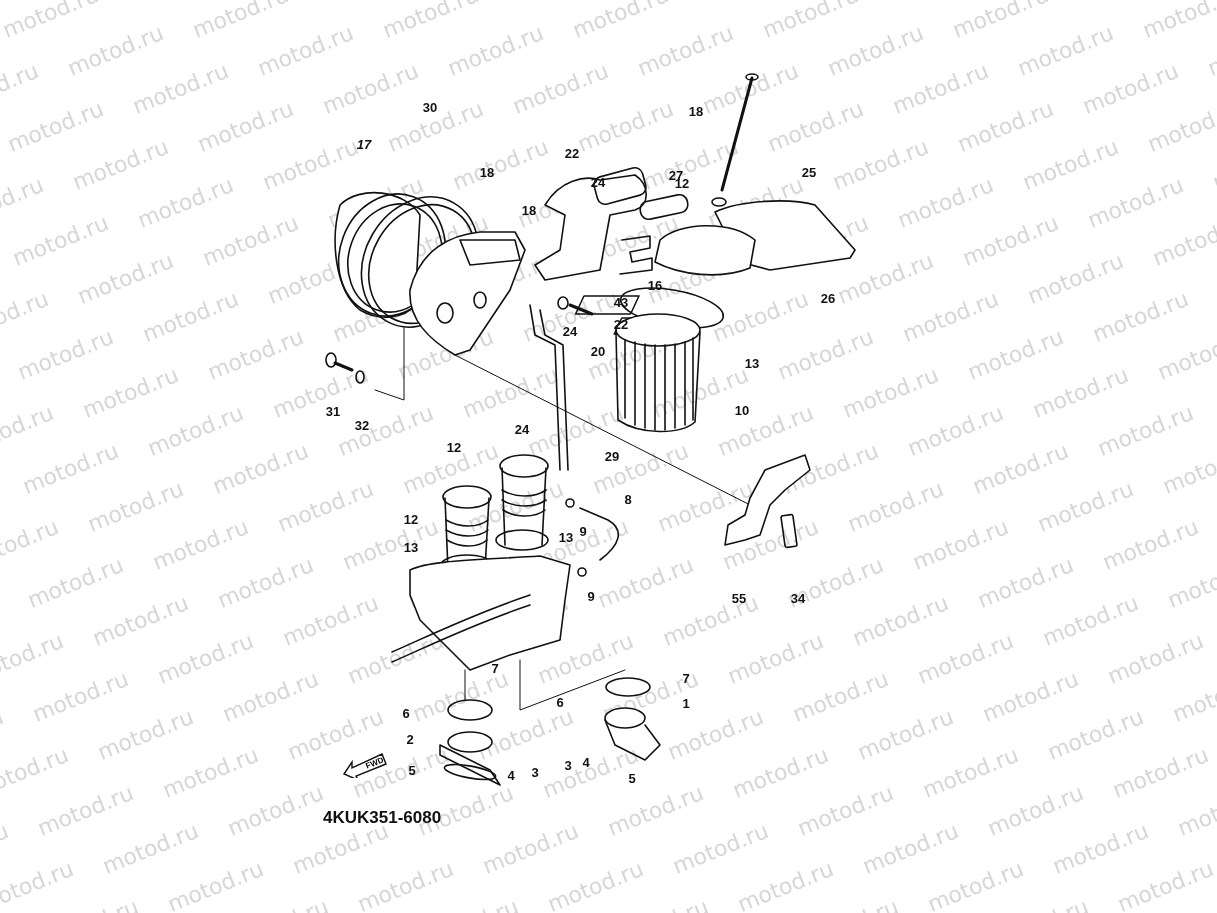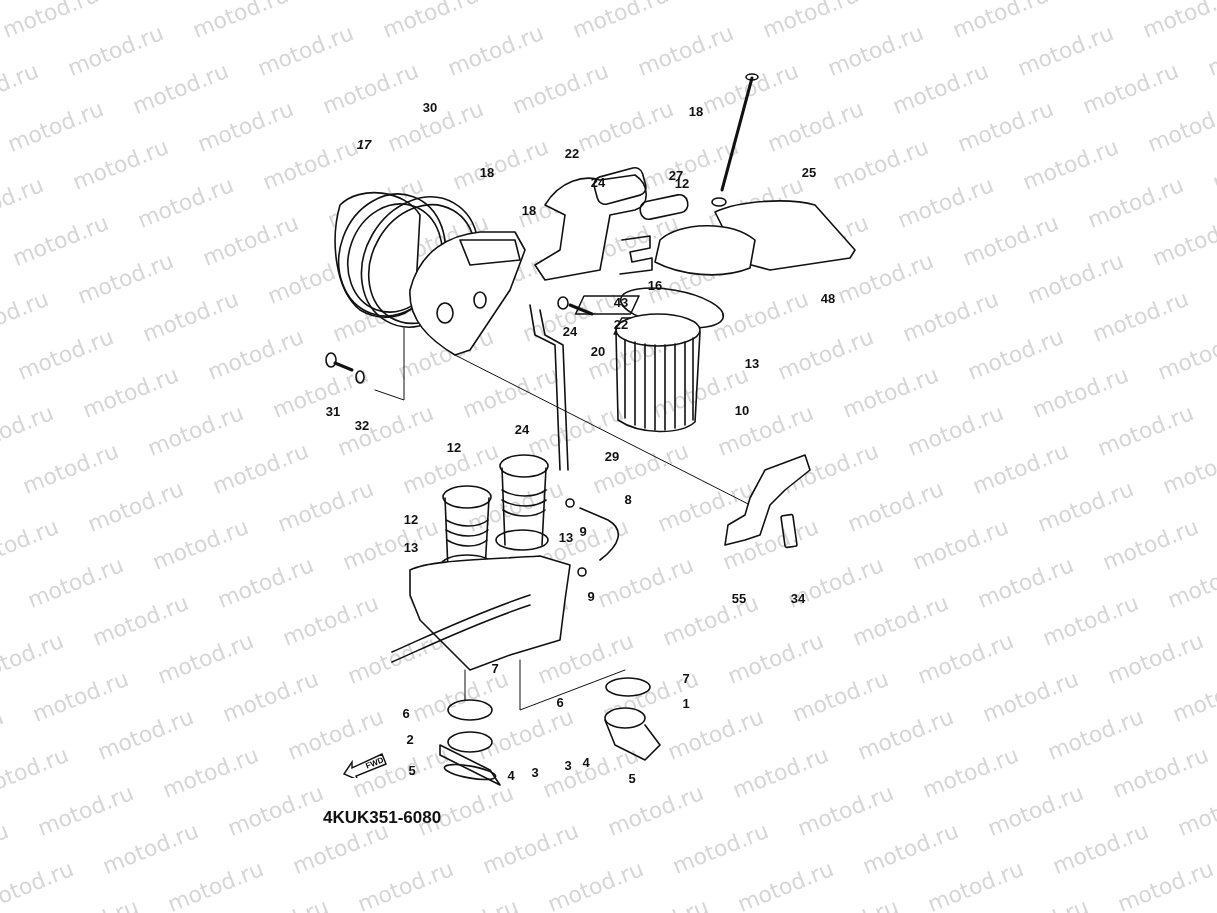--- a/index.html
+++ b/index.html
@@ -302,21 +302,21 @@
     <div class="lbl" style="left: 554px; top: 182px; margin-left: 44px;">24</div>
     <div class="lbl" style="left: 656px; top: 175px; margin-left: 20px;">27</div>
     <div class="lbl" style="left: 682px; top: 183px;">12</div>
     <div class="lbl" style="left: 696px; top: 111px;">18</div>
     <div class="lbl" style="left: 809px; top: 172px;">25</div>
     <div class="lbl" style="left: 621px; top: 302px;">43</div>
     <div class="lbl" style="left: 621px; top: 324px;">22</div>
     <div class="lbl" style="left: 570px; top: 331px;">24</div>
     <div class="lbl" style="left: 598px; top: 351px;">20</div>
     <div class="lbl" style="left: 655px; top: 285px;">16</div>
-    <div class="lbl" style="left: 828px; top: 298px;">48</div>
+    <div class="lbl" style="left: 828px; top: 298px;">26</div>
     <div class="lbl" style="left: 752px; top: 363px;">13</div>
     <div class="lbl" style="left: 742px; top: 410px;">10</div>
     <div class="lbl" style="left: 333px; top: 411px;">31</div>
     <div class="lbl" style="left: 362px; top: 425px;">32</div>
     <div class="lbl" style="left: 522px; top: 429px;">24</div>
     <div class="lbl" style="left: 612px; top: 456px;">29</div>
     <div class="lbl" style="left: 454px; top: 447px;">12</div>
     <div class="lbl" style="left: 411px; top: 519px;">12</div>
     <div class="lbl" style="left: 411px; top: 547px;">13</div>
     <div class="lbl" style="left: 566px; top: 537px;">13</div>

